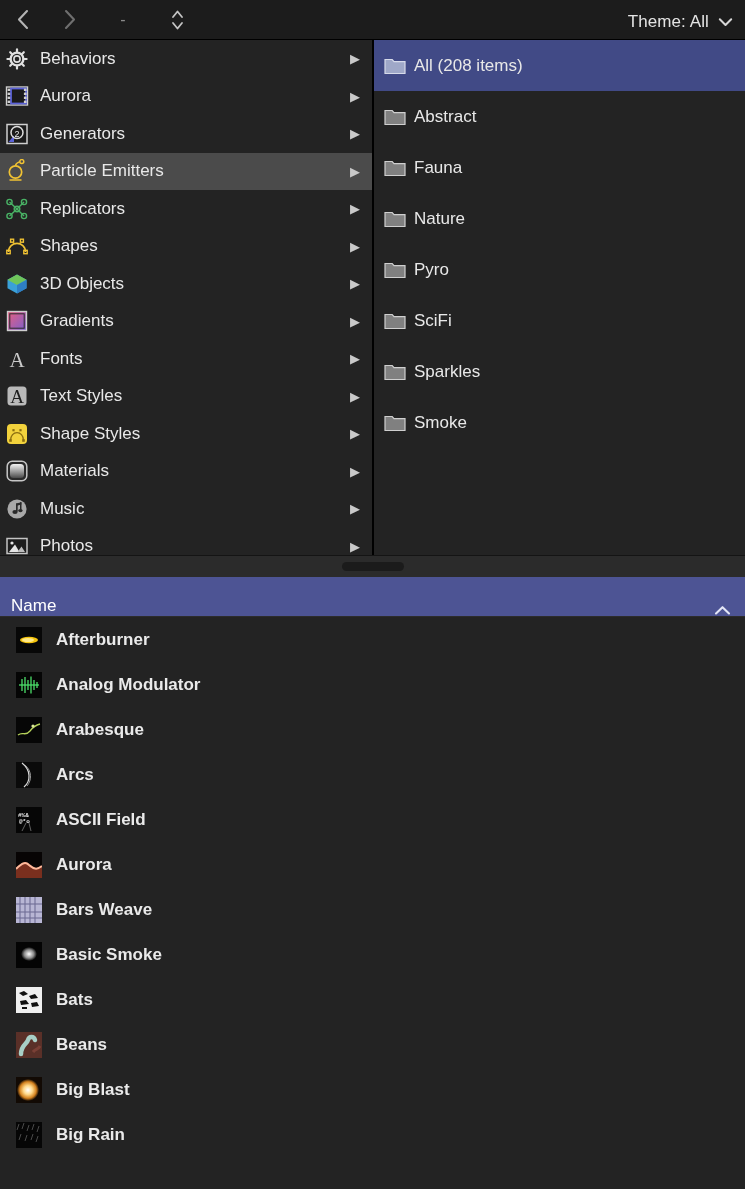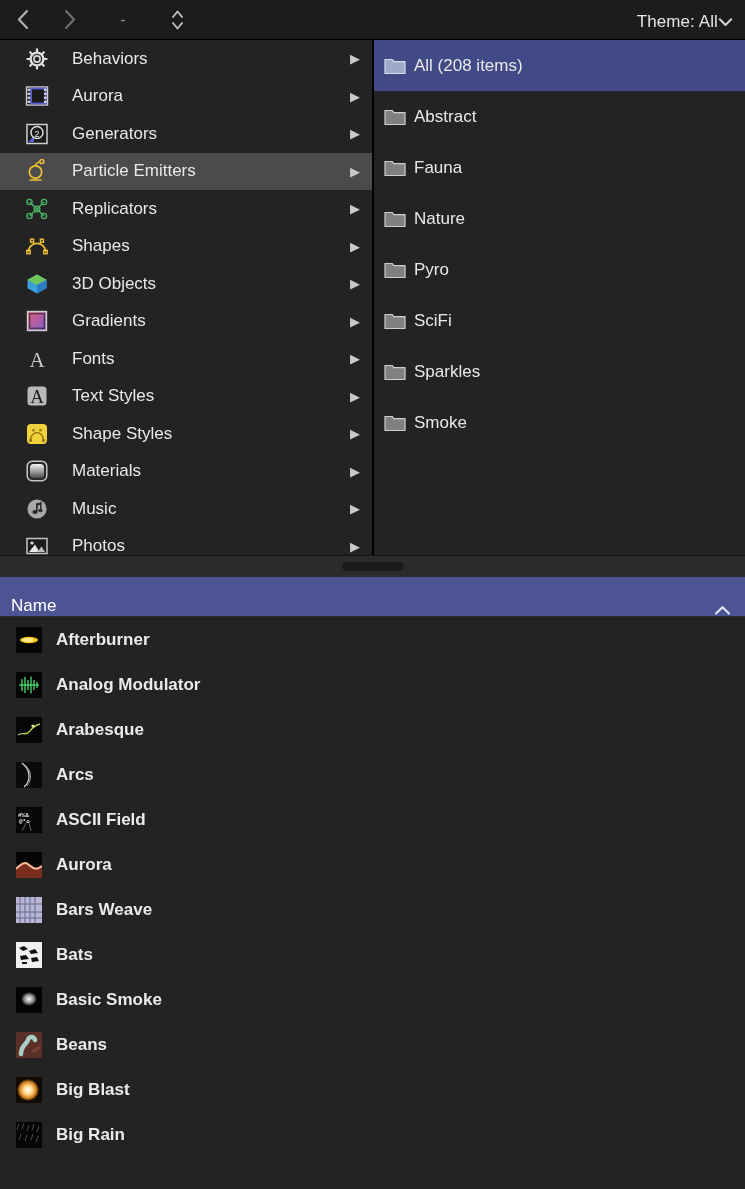--- a/index.html
+++ b/index.html
@@ -21,21 +21,21 @@
   }
   .tb-btn {
     width: 46px; height: 40px;
     display: flex; align-items: center; justify-content: center;
     color: #b4b4b4;
   }
   .tb-btn.dim { color: #6f6f6f; }
   .tb-gap { width: 8px; }
   .theme-menu {
     position: absolute; right: 12px; top: 0; height: 44px;
-    display: flex; align-items: center; 
+    display: flex; align-items: center; gap: 9px;
     color: #e4e4e4; font-size: 17px; letter-spacing: .1px;
   }
   .chev-dn { display: block; }
 
   
   .upper {
     flex: 0 0 515px; height: 515px;
     display: flex; position: relative;
     background: #242424;
   }
@@ -48,24 +48,23 @@
   .vdiv { width: 2px; flex: 0 0 2px; background: #000; }
   .col-right {
     flex: 1 1 auto;
     background: #232323;
     overflow: hidden;
   }
 
   .cat-row {
     height: 37.5px;
     display: flex; align-items: center;
-    padding-left: 24px; padding-right: 10px;
+    padding-left: 4px; padding-right: 10px;
     color: #e8e8e8; font-size: 17px;
     position: relative;
-    gap: 12px;
   }
   .cat-row.selected { background: #4b4b4b; }
   .cat-ico {
     width: 26px; height: 26px; flex: 0 0 26px;
     margin-right: 10px;
     display: flex; align-items: center; justify-content: center;
   }
   .cat-label { flex: 1 1 auto; white-space: nowrap; overflow: hidden; }
   .cat-arrow {
     color: #c9c9c9; font-size: 13px; line-height: 1;
@@ -558,48 +557,48 @@
             <line x1="0" y1="21" x2="26" y2="21"></line>
             </g>
           </svg>
       </span>
       <span class="file-name">Bars Weave</span>
     </div>
 
     <div class="file-row">
       <span class="thumb">
         <svg width="26" height="26" viewBox="0 0 26 26">
-            <rect width="26" height="26" fill="#f0f0f0"></rect>
-          <g fill="#111">
-            <path d="M3 6 L8 4 L12 7 L7 9z"></path>
-              <path d="M13 9 L19 7 L22 11 L15 12z"></path>
-            <path d="M4 14 L10 13 L13 17 L5 18z"></path>
-              <path d="M15 16 L21 15 L23 19 L16 20z"></path>
-            <rect x="6" y="20" width="5" height="2"></rect>
-            </g>
-          </svg>
-      </span>
-      <span class="file-name">Bats</span>
-    </div>
-
-    <div class="file-row">
-      <span class="thumb">
-        <svg width="26" height="26" viewBox="0 0 26 26">
             <rect width="26" height="26" fill="#040404"></rect>
           <defs>
               <radialGradient id="smk">
                 <stop offset="0%" stop-color="#ffffff"></stop>
                 <stop offset="60%" stop-color="#8a8a8a"></stop>
                 <stop offset="100%" stop-color="#050505"></stop>
               </radialGradient>
             </defs>
           <ellipse cx="13" cy="12" rx="8" ry="7" fill="url(#smk)"></ellipse>
           </svg>
       </span>
       <span class="file-name">Basic Smoke</span>
+    </div>
+
+    <div class="file-row">
+      <span class="thumb">
+        <svg width="26" height="26" viewBox="0 0 26 26">
+            <rect width="26" height="26" fill="#f0f0f0"></rect>
+          <g fill="#111">
+            <path d="M3 6 L8 4 L12 7 L7 9z"></path>
+              <path d="M13 9 L19 7 L22 11 L15 12z"></path>
+            <path d="M4 14 L10 13 L13 17 L5 18z"></path>
+              <path d="M15 16 L21 15 L23 19 L16 20z"></path>
+            <rect x="6" y="20" width="5" height="2"></rect>
+            </g>
+          </svg>
+      </span>
+      <span class="file-name">Bats</span>
     </div>
 
     <div class="file-row">
       <span class="thumb">
         <svg width="26" height="26" viewBox="0 0 26 26">
             <rect width="26" height="26" fill="#5a3028"></rect>
           <path d="M5 22 C5 13 11 12 12 8 C13 4 18 4 19 8" fill="none" stroke="#a8cfc6" stroke-width="4.5" stroke-linecap="round"></path>
           <path d="M17 20 C20 16 22 18 24 14" fill="none" stroke="#7a4036" stroke-width="3"></path>
           </svg>
       </span>

